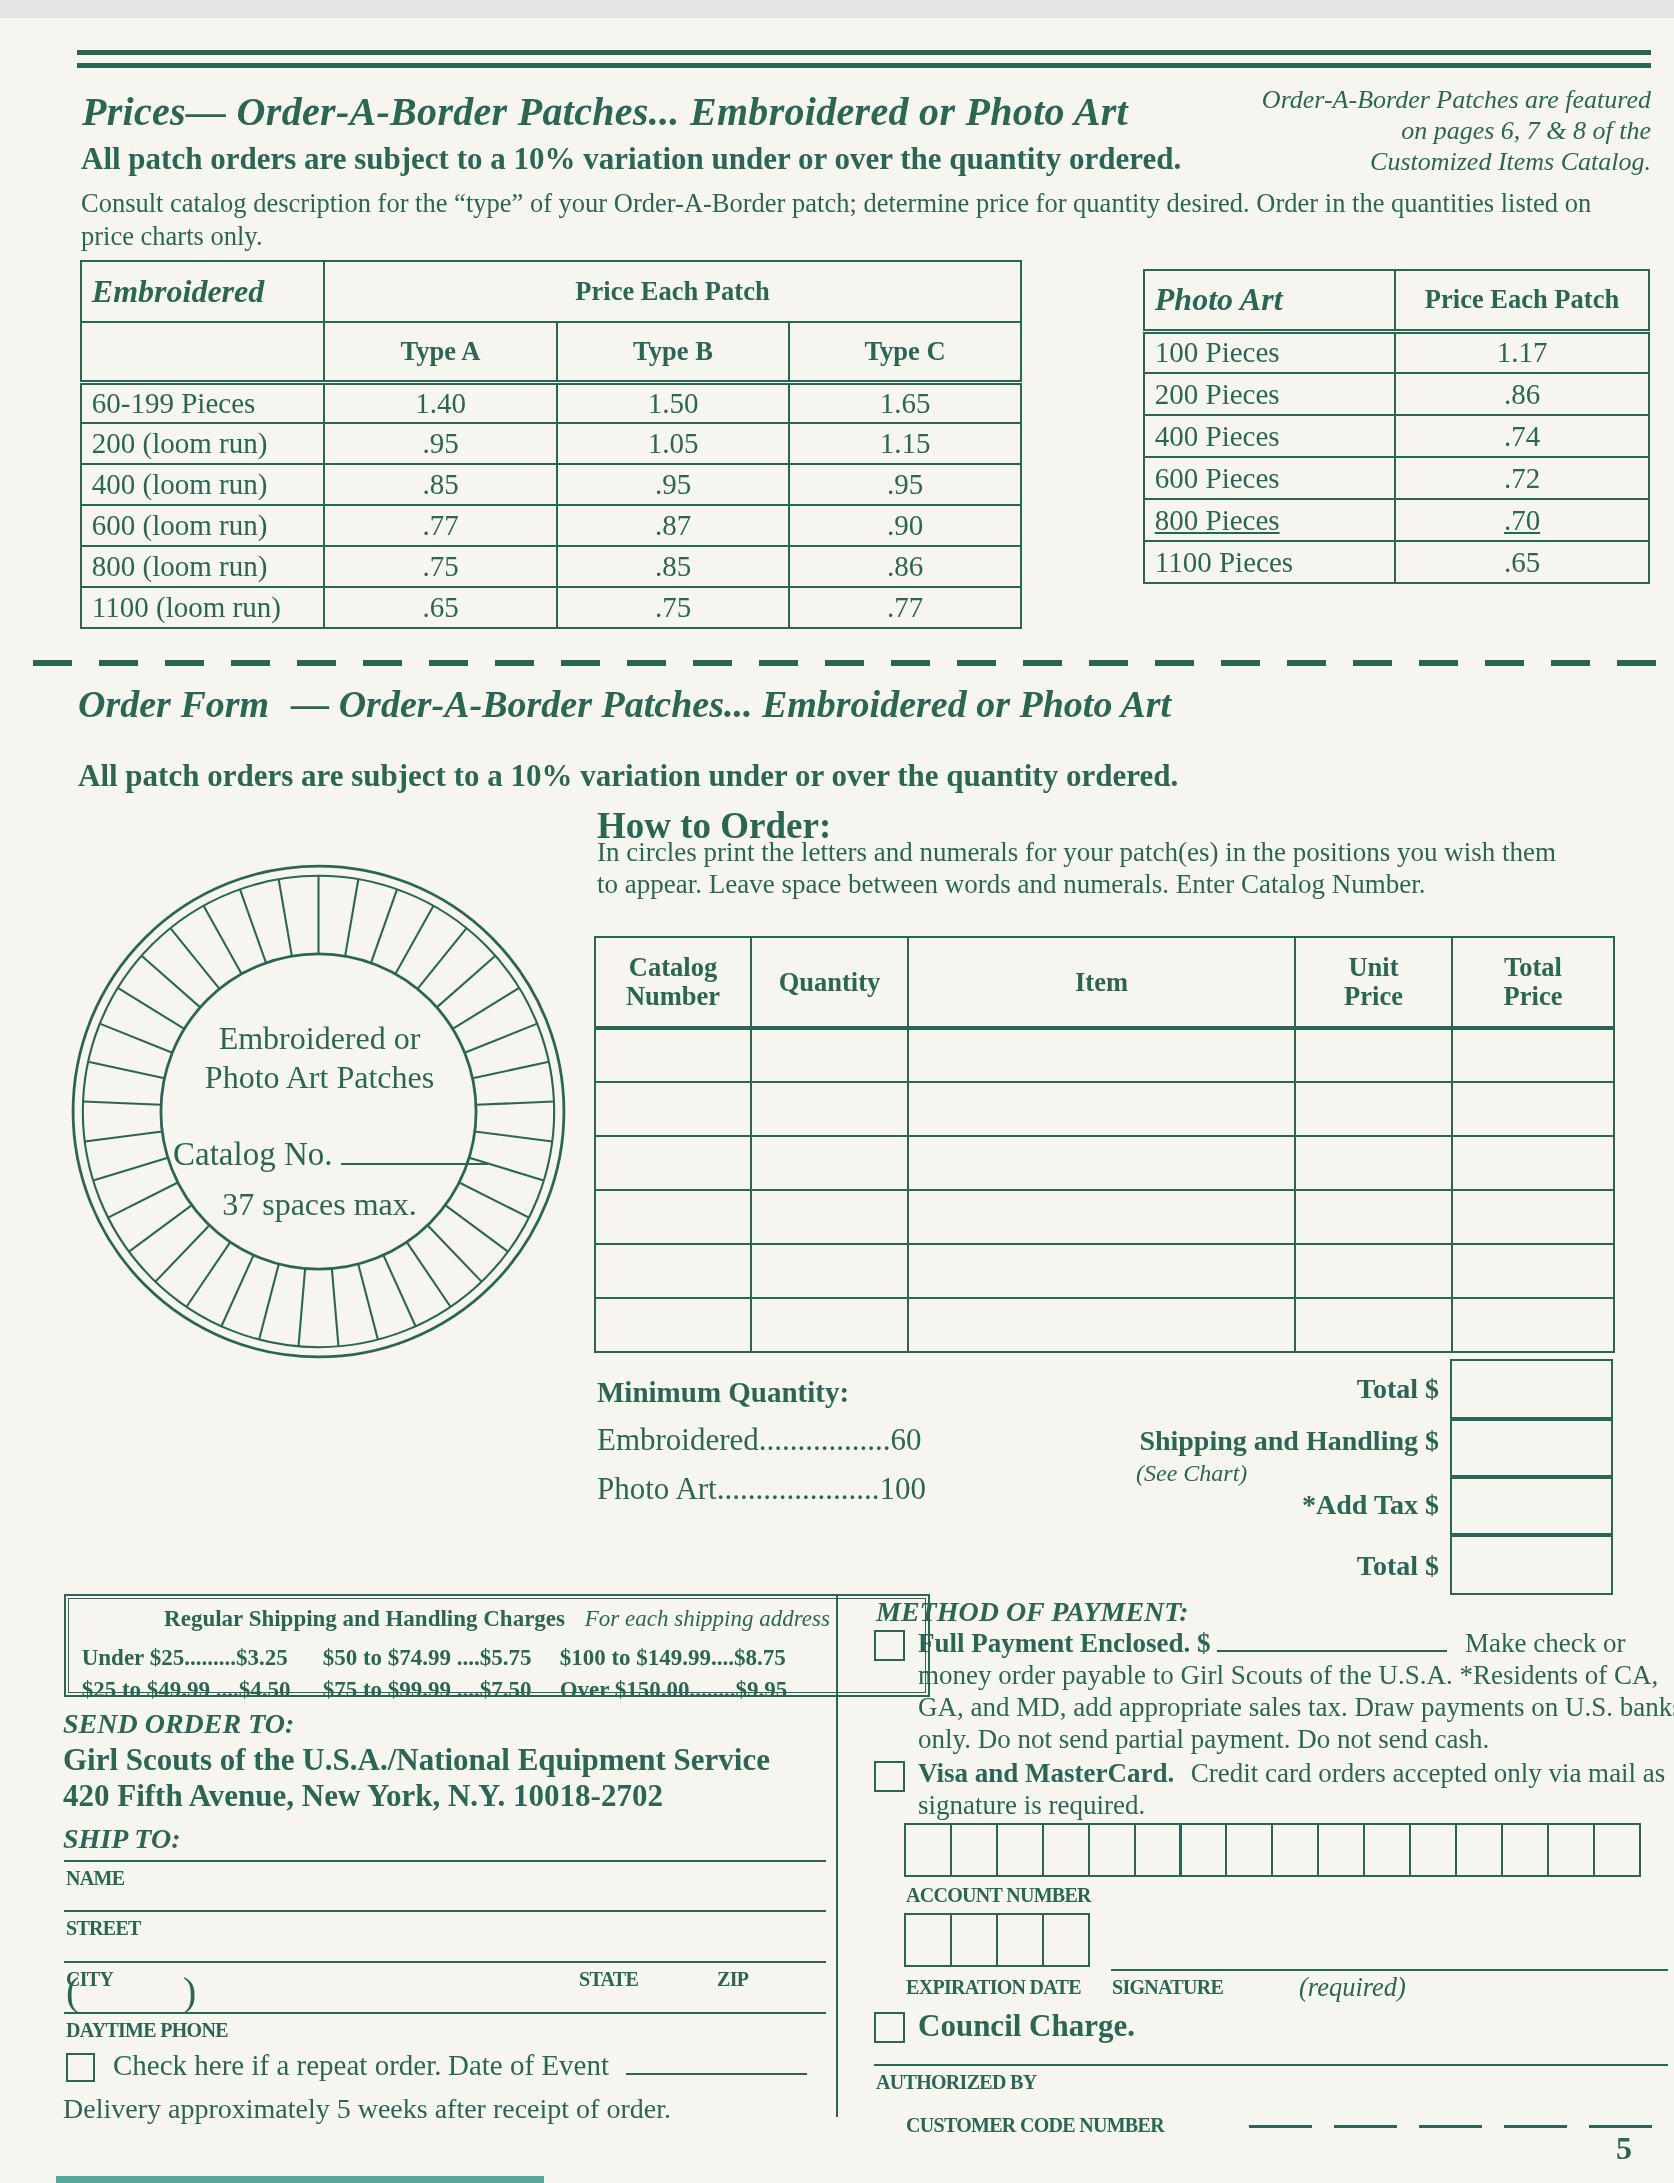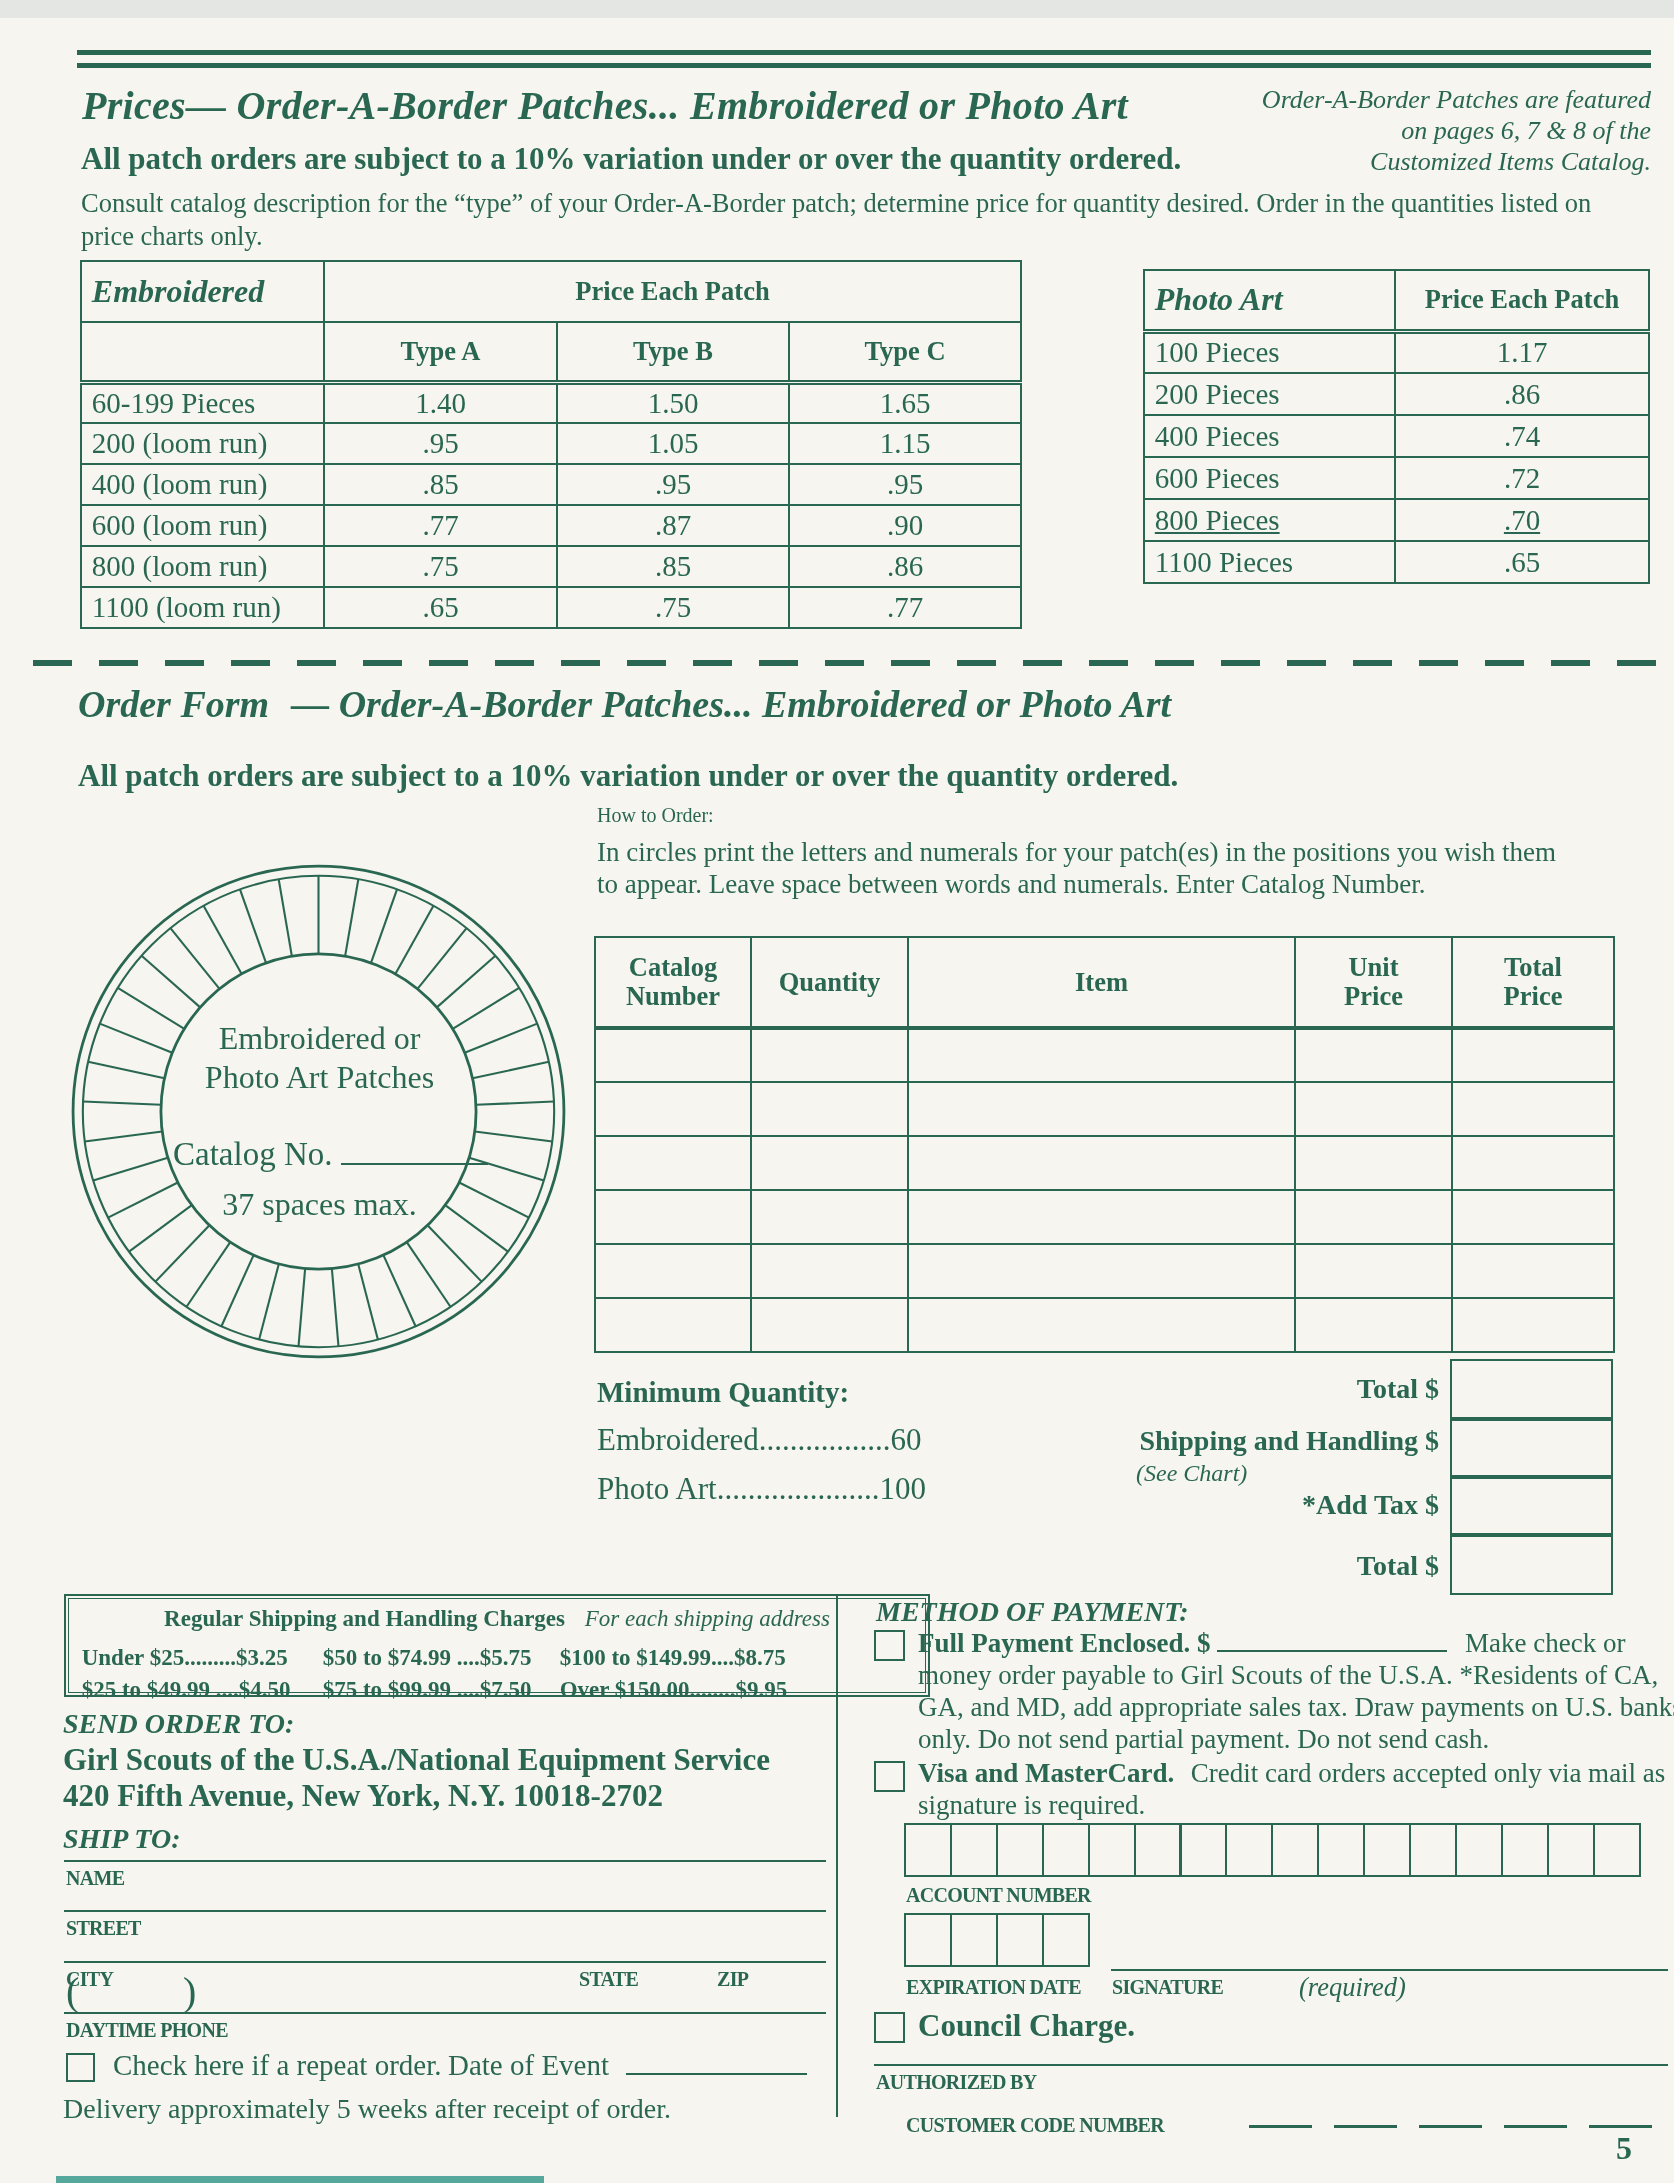--- a/index.html
+++ b/index.html
@@ -39,21 +39,21 @@
   table.price .t-type{font-size:26.5px;font-weight:700;text-align:center;}
   table.price td.lbl{font-size:29px;text-align:left;}
   table.price td.val{font-size:29px;text-align:center;}
   tr.dbl th{border-bottom:5.6px double var(--ink);}
 
   
   .dashes{position:absolute;height:6.3px;
     background:repeating-linear-gradient(90deg,var(--ink) 0 39px,transparent 39px 66px);}
 
   .of-title{font-size:38px;font-weight:700;font-style:italic;white-space:nowrap;}
-  .howto-h{font-size:20px;font-weight:400;}
+  .howto-h{font-size:37px;font-weight:700;}
   .howto{font-size:27px;line-height:32px;white-space:nowrap;}
 
   
   table.order{border-collapse:collapse;table-layout:fixed;position:absolute;border:2.8px solid var(--ink);}
   table.order th,table.order td{border:2.1px solid var(--ink);}
   table.order th{font-size:26.5px;font-weight:700;border-bottom:4.2px solid var(--ink);}
   .hdr-narrow{max-width:119px;margin:0 auto;line-height:29px;}
   .hdr-tiny{max-width:84px;margin:0 auto;line-height:29px;}
 
   
@@ -98,21 +98,21 @@
 <body>
 
 <div class="page">
 
   <div class="scan-top"></div>
   <div class="scan-bottom"></div>
 
   <div class="rule" style="left:77px;top:50px;width:1574px;height:4.9px;"></div>
   <div class="rule" style="left:77px;top:63px;width:1574px;height:4.9px;"></div>
 
-  <h1 class="abs main-title" style="left:82px;top:82px;margin:0;">
+  <h1 class="abs main-title" style="left:82px;top:88px;margin:0;">
     <span>Prices—</span>
     <span>Order-A-Border Patches... Embroidered or Photo Art</span>
   </h1>
   <div class="abs header-note" style="left:1179px;top:84px;width:472px;">
     <div>Order-A-Border Patches are featured</div>
     <div>on pages 6, 7 &amp; 8 of the</div>
     <div>Customized Items Catalog.</div>
   </div>
   <div class="abs big-note" style="left:81px;top:141px;">All patch orders are subject to a 10% variation under or over the quantity ordered.</div>
   <div class="abs desc" style="left:81px;top:187px;width:1563px;">Consult catalog description for the “type” of your Order-A-Border patch; determine price for quantity desired. Order in the quantities listed on price charts only.</div>

